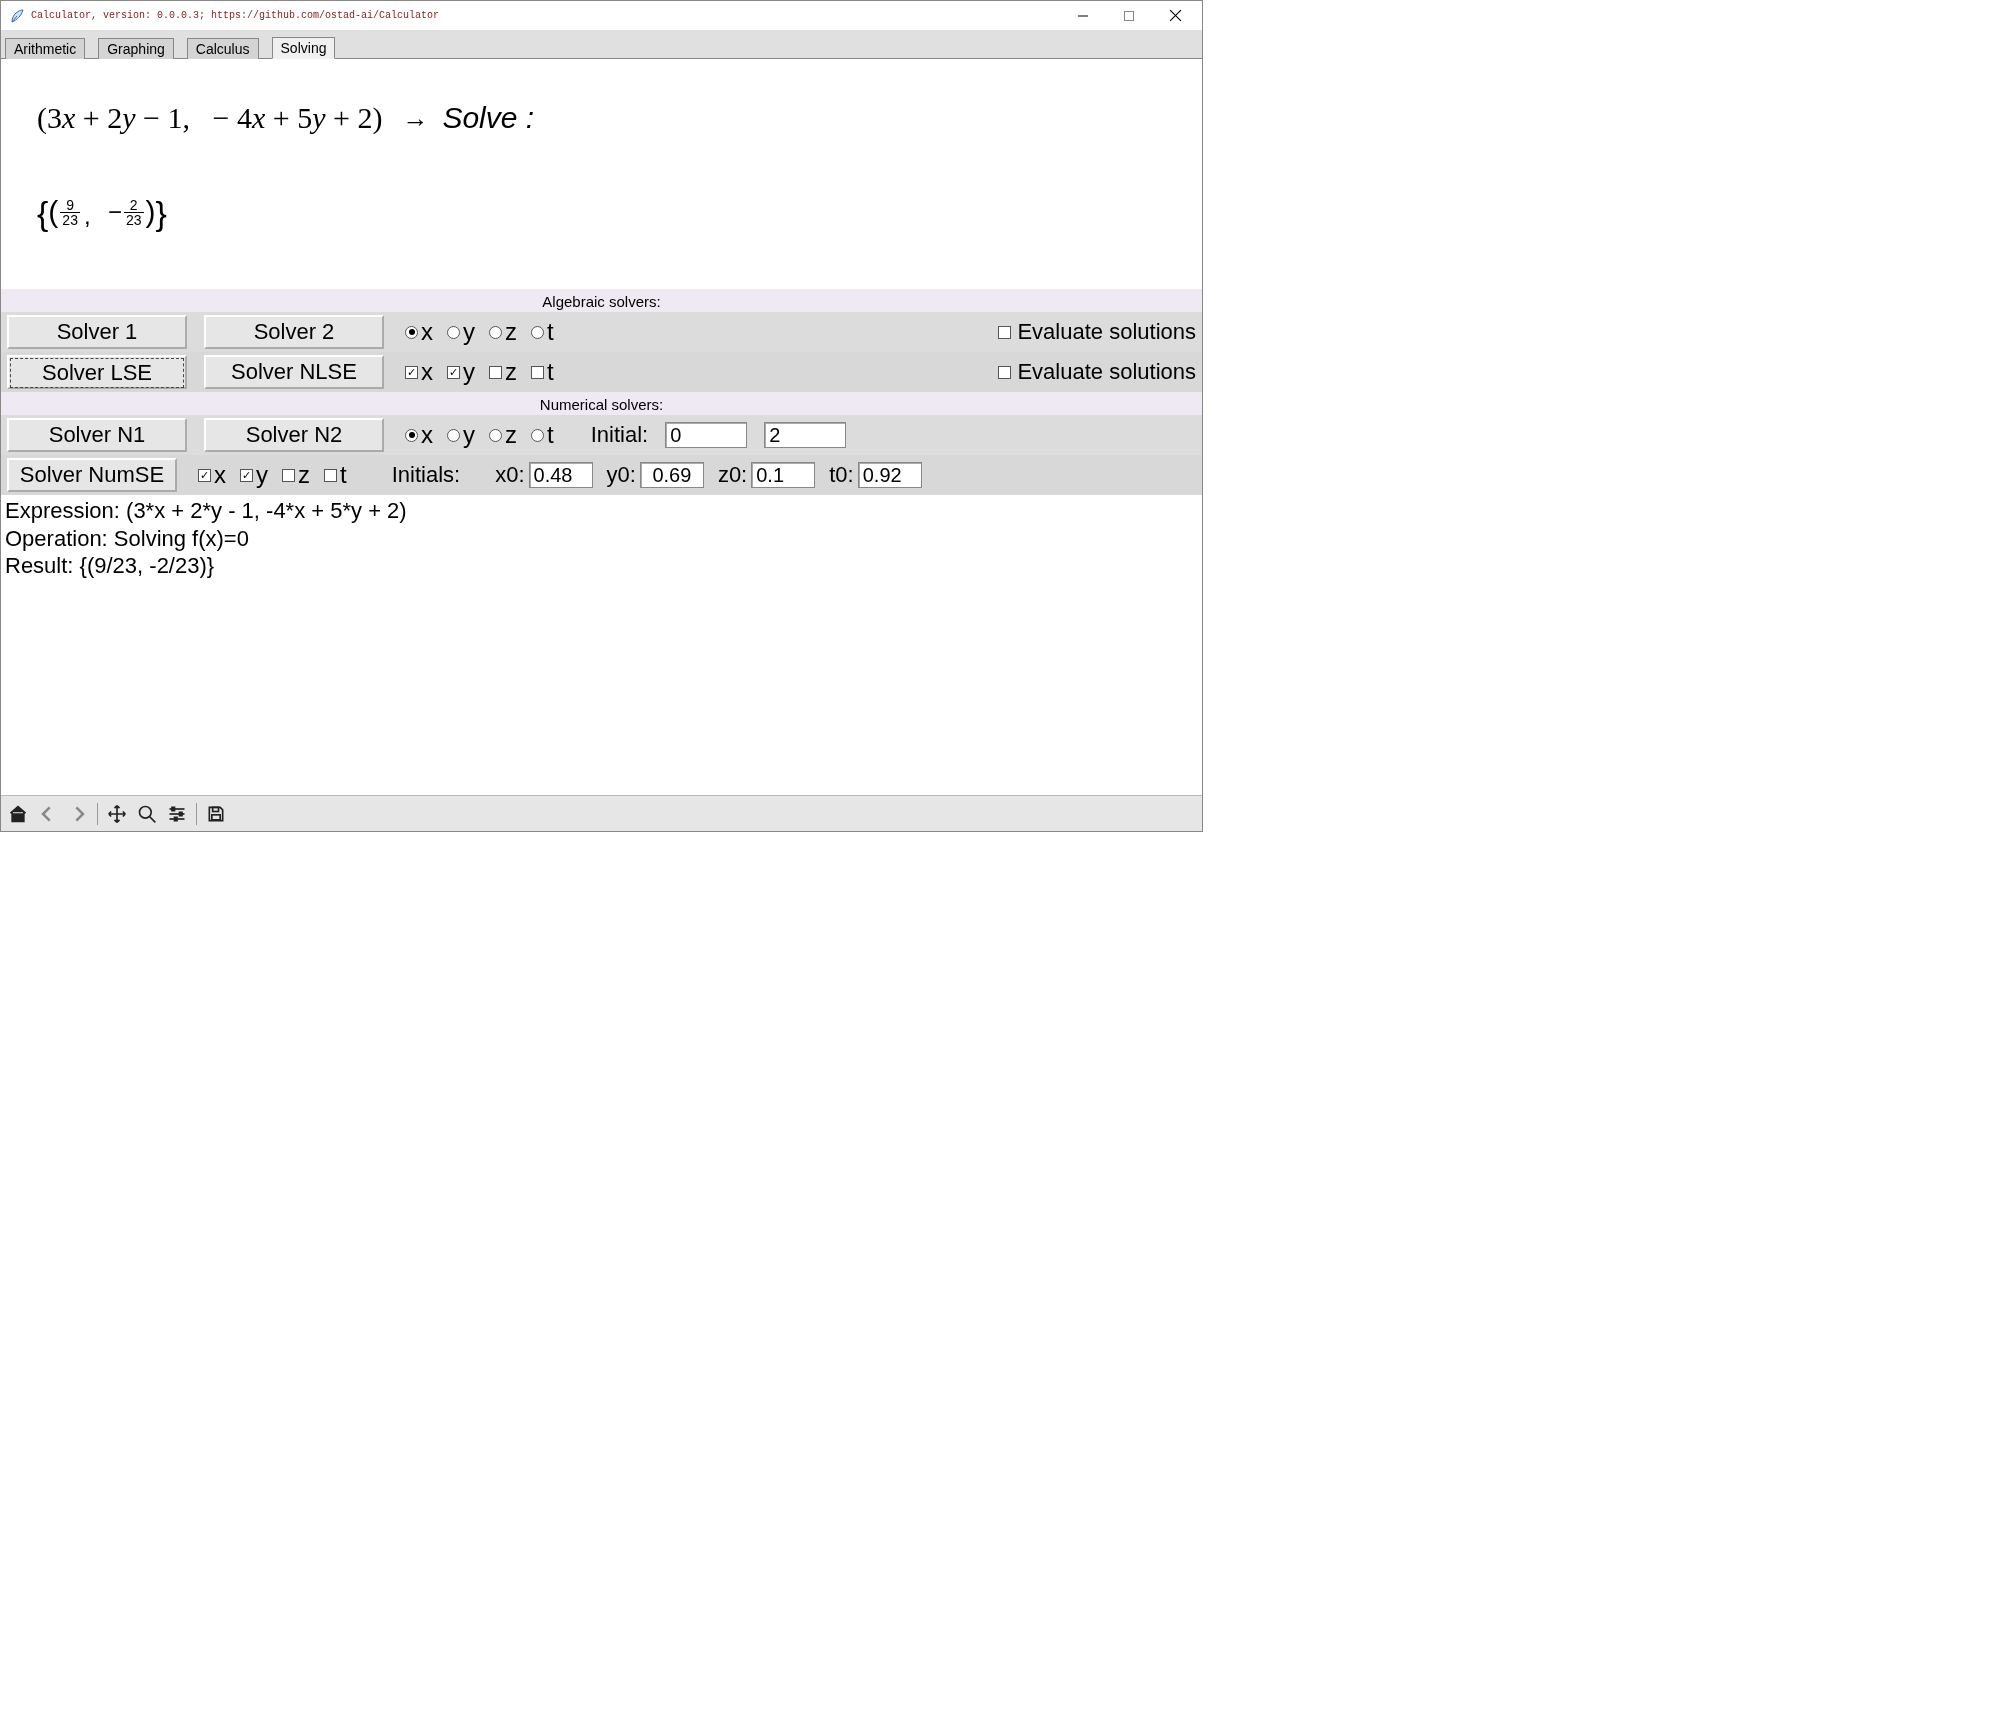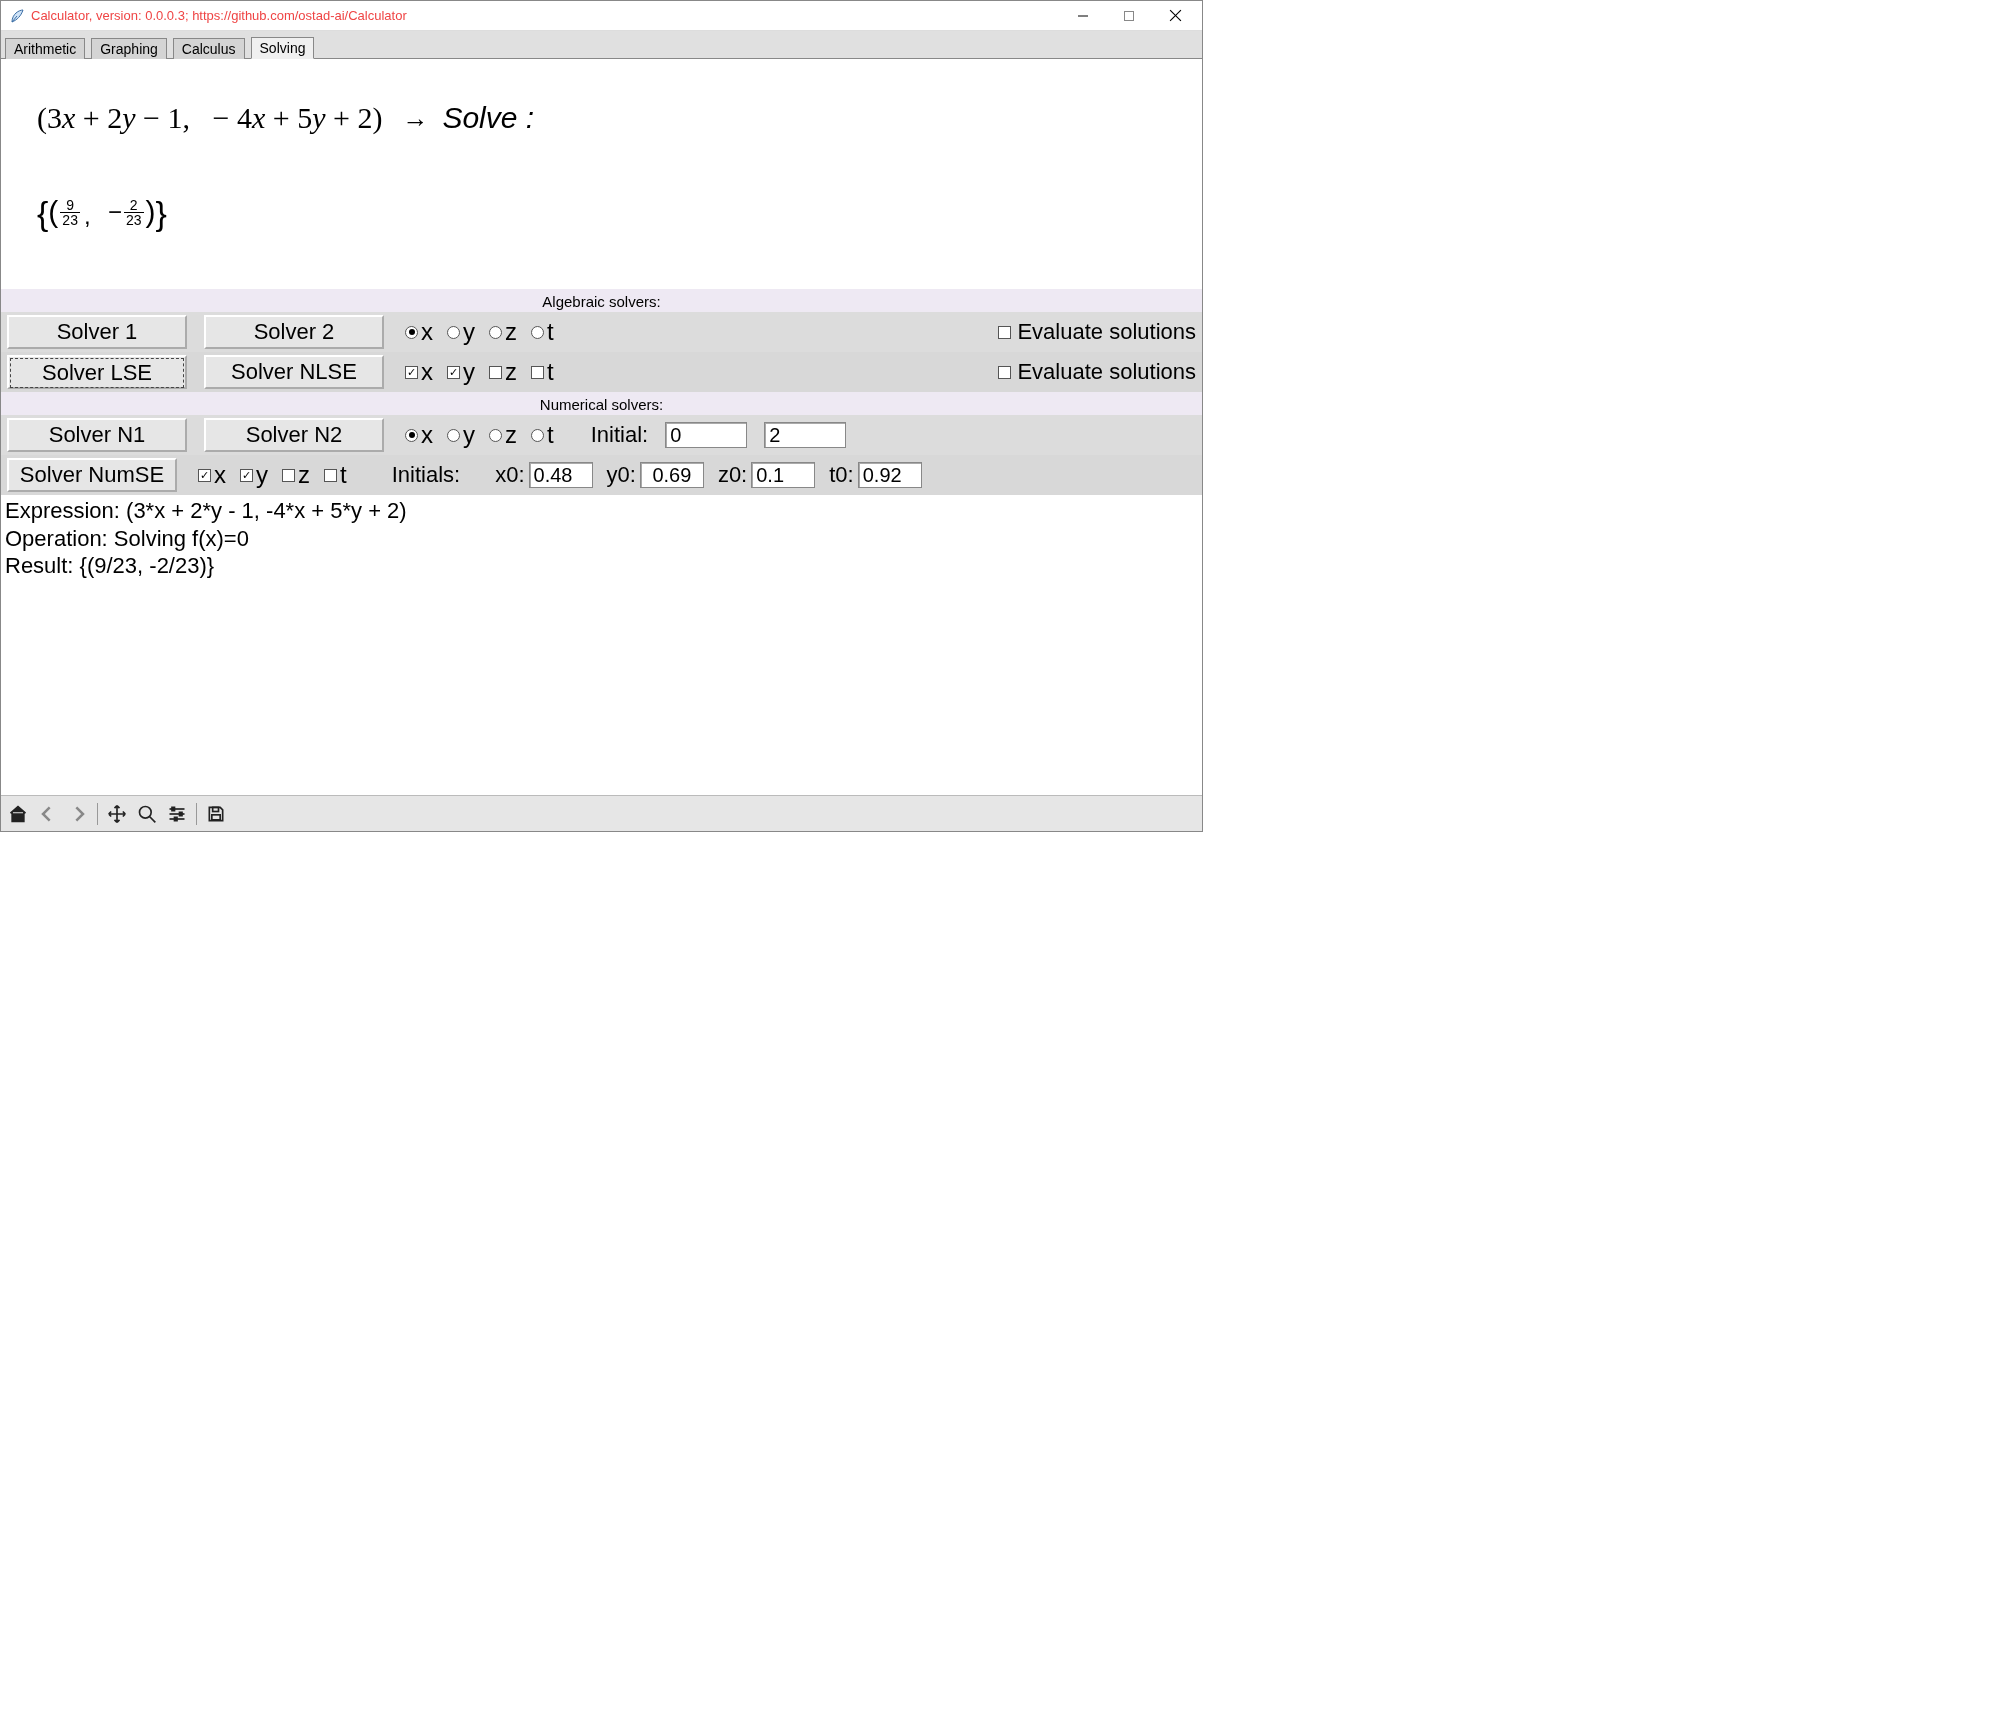--- a/index.html
+++ b/index.html
@@ -1,26 +1,26 @@
 <!DOCTYPE html>
 <html><head>
 <meta charset="utf-8">
 <style>
   * { box-sizing: border-box; }
   html, body { margin:0; padding:0; font-family: "Segoe UI", Tahoma, sans-serif; background:#fff; }
   .window { width:1203px; border:1px solid #888; background:#fff; }
   .titlebar { display:flex; align-items:center; height:30px; background:#fff; border-bottom:1px solid #ddd; padding:0 4px; }
   .titlebar .feather-icon { width:16px; height:16px; margin-right:6px; margin-left:4px; }
-  .titlebar .title-text { font-size:13px; color:#ef4444; flex:0 0 auto; }
+  .titlebar .title-text { font-size:10px; color:#7f1d1d; flex:0 0 auto;font-family:Liberation Mono, monospace; }
   .titlebar .spacer { flex:1; }
   .winbtn { width:46px; height:30px; display:flex; align-items:center; justify-content:center; font-size:14px; }
   .winbtn svg { width:12px; height:12px; }
   .winbtn.close svg { width:13px; height:13px; }
 
-  .tabbar { display:flex; align-items:flex-end; height:28px; background:#e0e0e0; border-bottom:1px solid #888; padding-left:4px; gap:6px; }
+  .tabbar { display:flex; align-items:flex-end; height:28px; background:#e0e0e0; border-bottom:1px solid #888; padding-left:4px; gap:13px; }
   .tab { padding:2px 8px; font-size:14px; background:#d4d4d4; border:1px solid #888; border-bottom:none; position:relative; top:1px; }
   .tab.active { background:#f0f0f0; border-bottom:1px solid #f0f0f0; }
 
   .body-area { background:#eee9f3; }
   .entry-row { padding:2px 2px 0 40px; background:#eee9f3; }
   .main-input { width:1070px; font-family: "Segoe UI", Arial, sans-serif; font-size:30px; padding:0 4px; border:1px solid #888; background:#fff; }
 
   .render-area { background:#fff; padding:10px 0 10px 36px; min-height:230px; font-family: "Segoe UI Light","Segoe UI", sans-serif; font-size:30px; }
   .mathline1 { display:flex; align-items:center; gap:10px; margin-top:32px; }
   .mathline1 .term { font-style:italic; }

